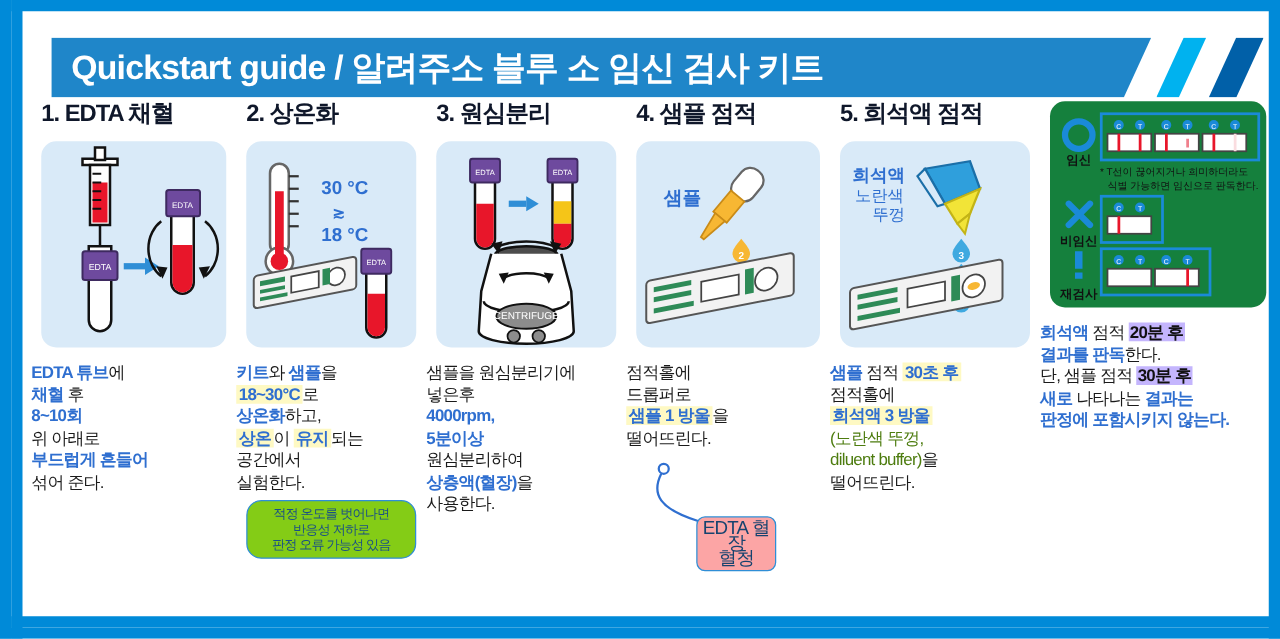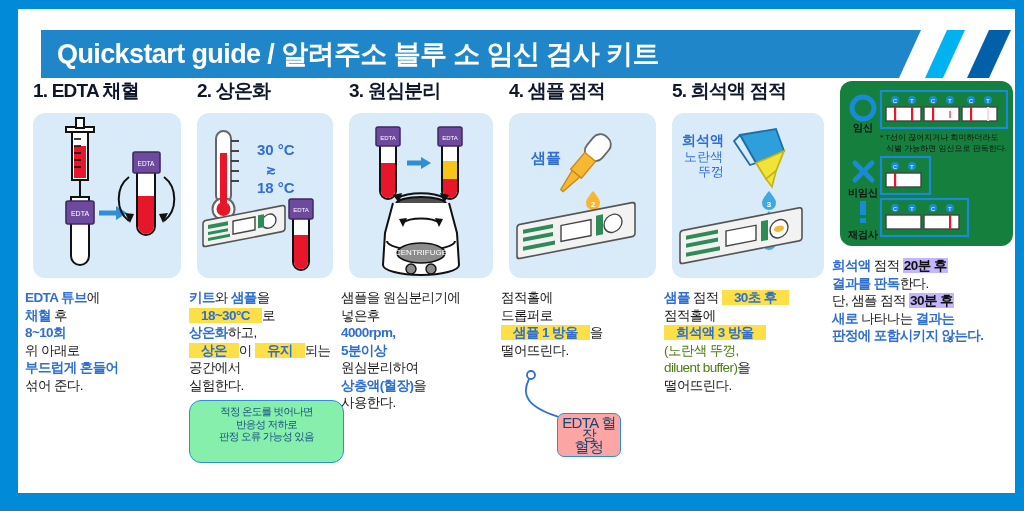--- a/index.html
+++ b/index.html
@@ -81,33 +81,33 @@
 
   .caption {
     margin-top: 11px;
     text-align: left;
     font-size: 13.5px;
     line-height: 17.5px;
     color: #1a1a1a;
     letter-spacing: -0.6px;
   }
   .caption .b { color: #2f6fd0; font-weight: bold; }
-  .caption .hl { background: #fde047; font-weight: bold; color: #2f6fd0; padding: 0 12px; }
+  .caption .hl { background: #fef9c3; font-weight: bold; color: #2f6fd0; padding: 0 2px; }
   .caption .hlk { background: #c4b5fd; font-weight: bold; color: #111; padding: 0 1px; }
   .caption .gray { color: #4d7c0f; }
   .caption .line { display: block; }
 
   
   .note-bubble {
     margin: 6px auto 0 auto;
-    width: 155px;
-    background: #86efac;
+    width: 136px;
+    background: #84cc16;
     border: 1.6px solid #2f8ed6;
     border-radius: 12px;
-    padding: 4px 4px 19px 4px;
+    padding: 4px 4px 3px 4px;
     font-size: 10.5px; line-height: 12.5px;
     color: #1a4f86;
     text-align: center;
     letter-spacing: -0.7px;
   }
 
   
   .callout-wrap { position: relative; height: 96px; }
   .callout-box {
     position: absolute; left: 56px; top: 54px;

